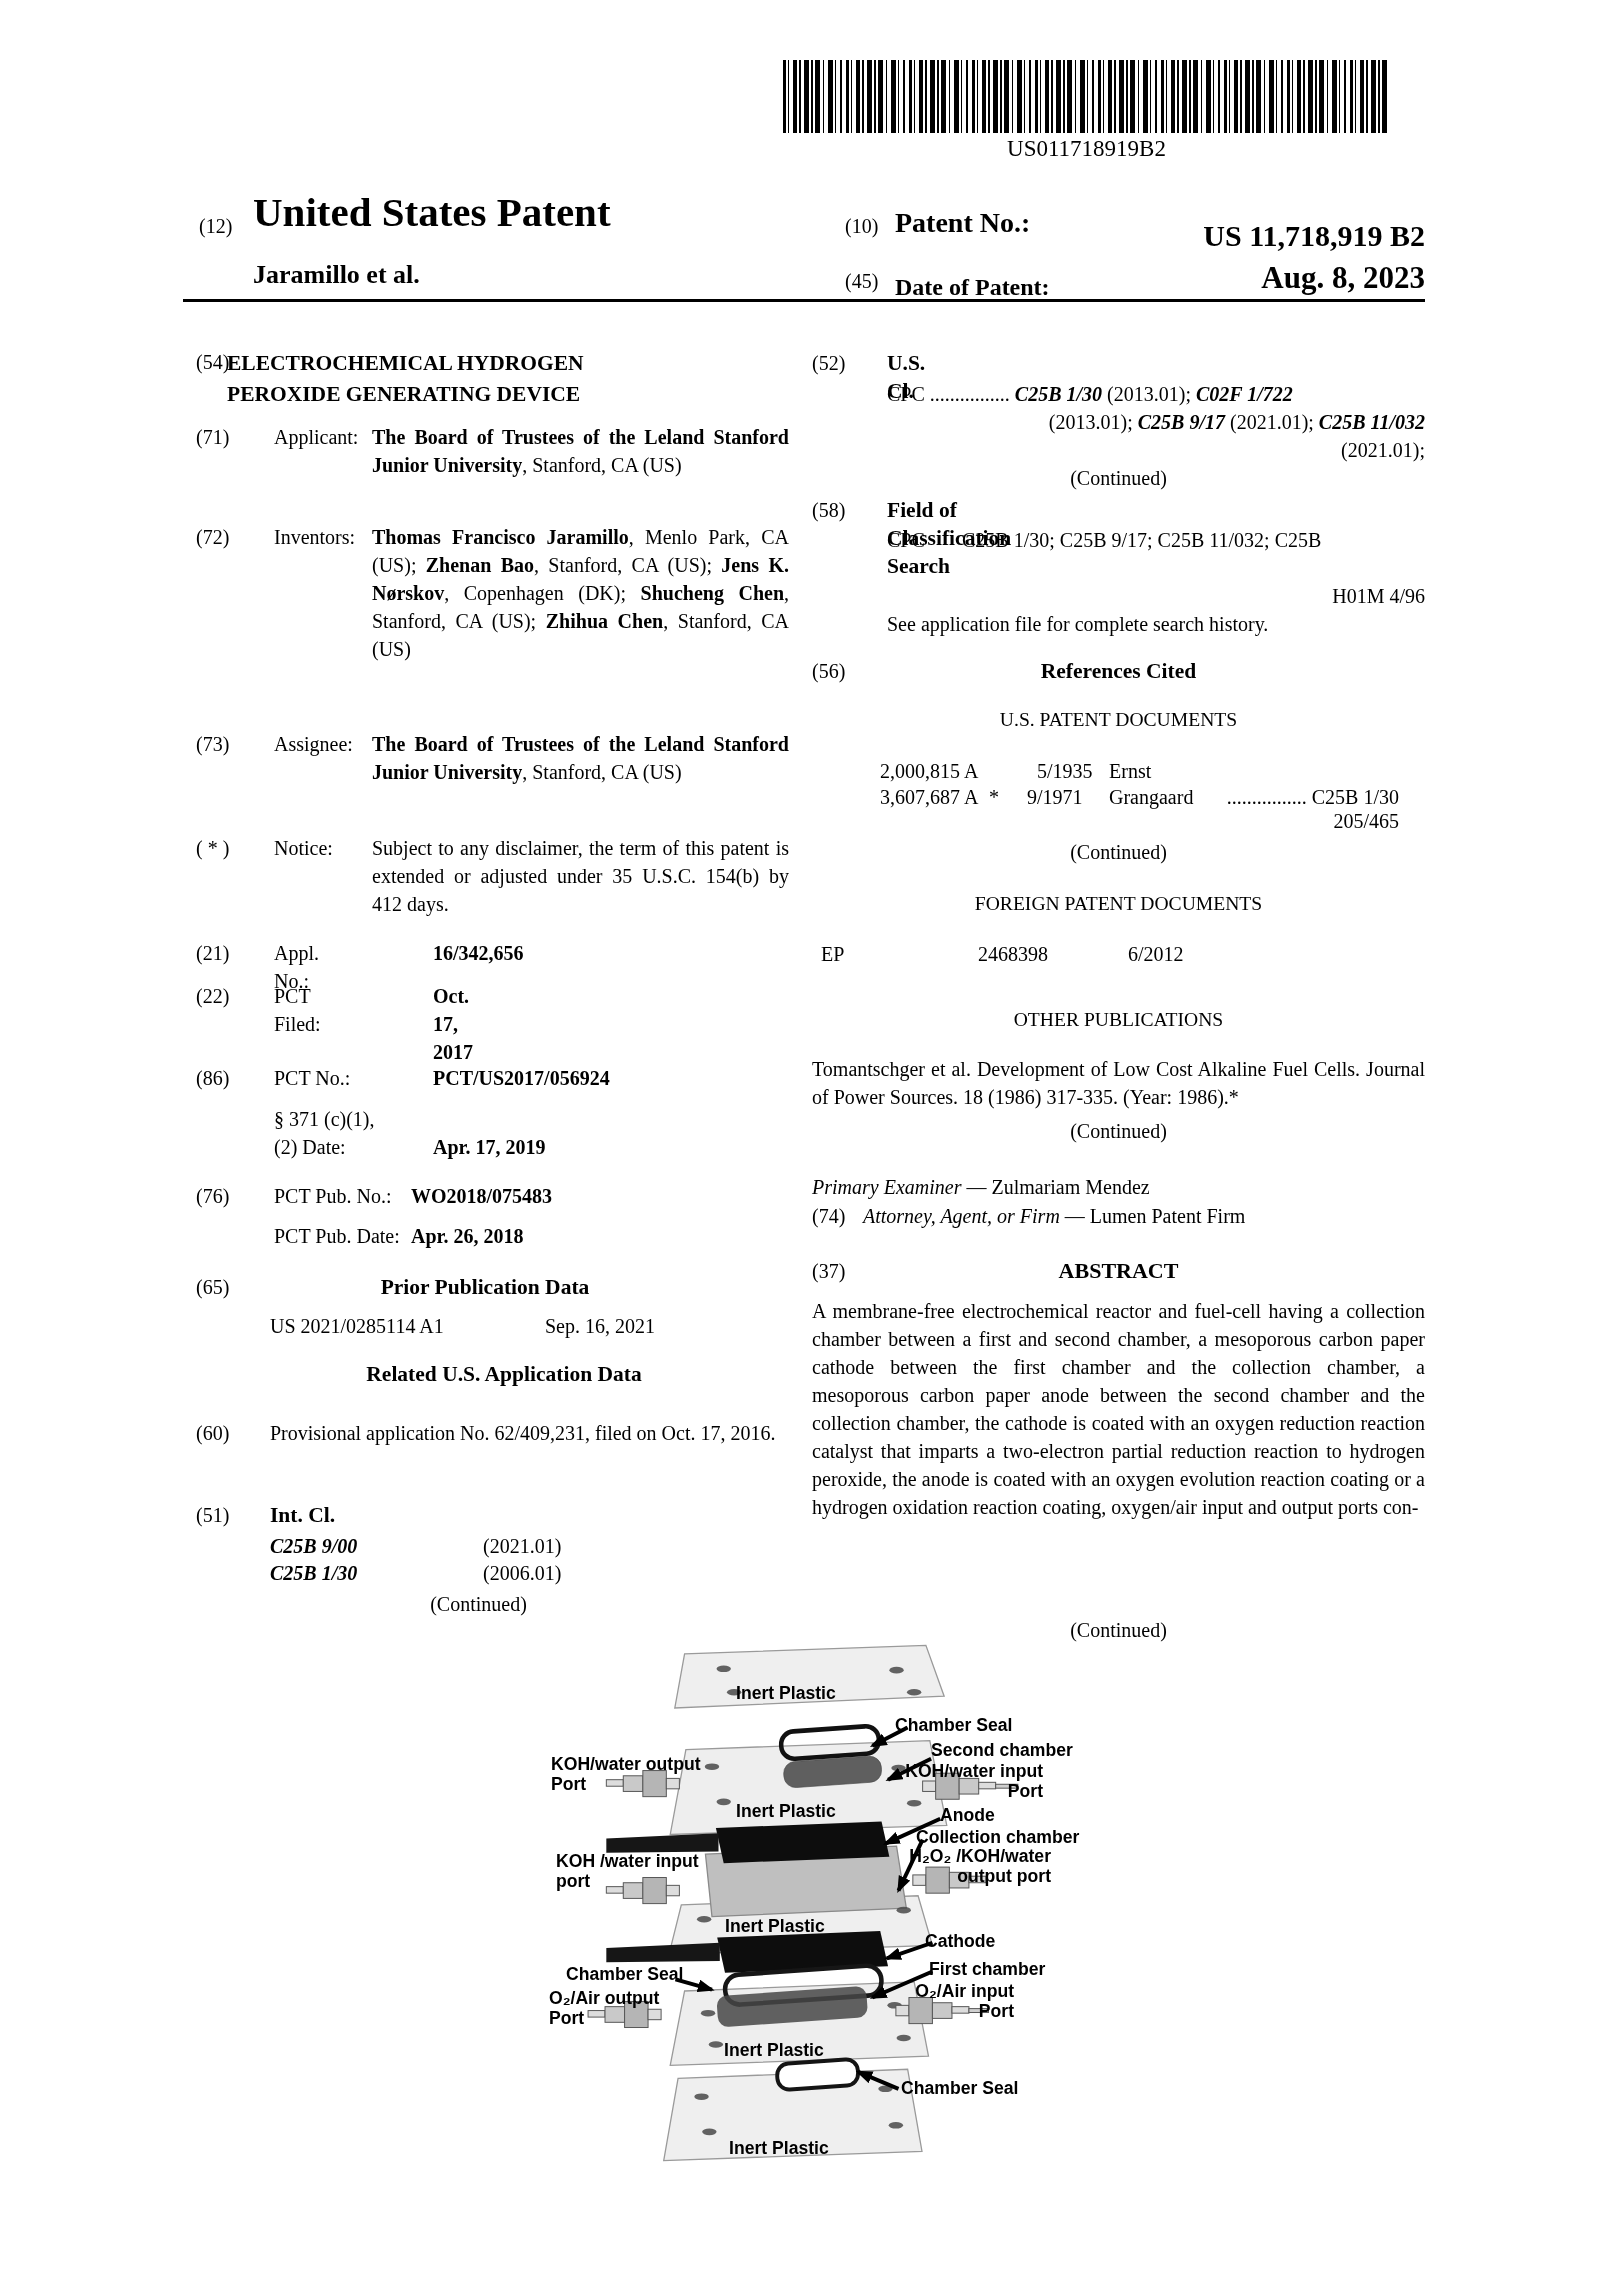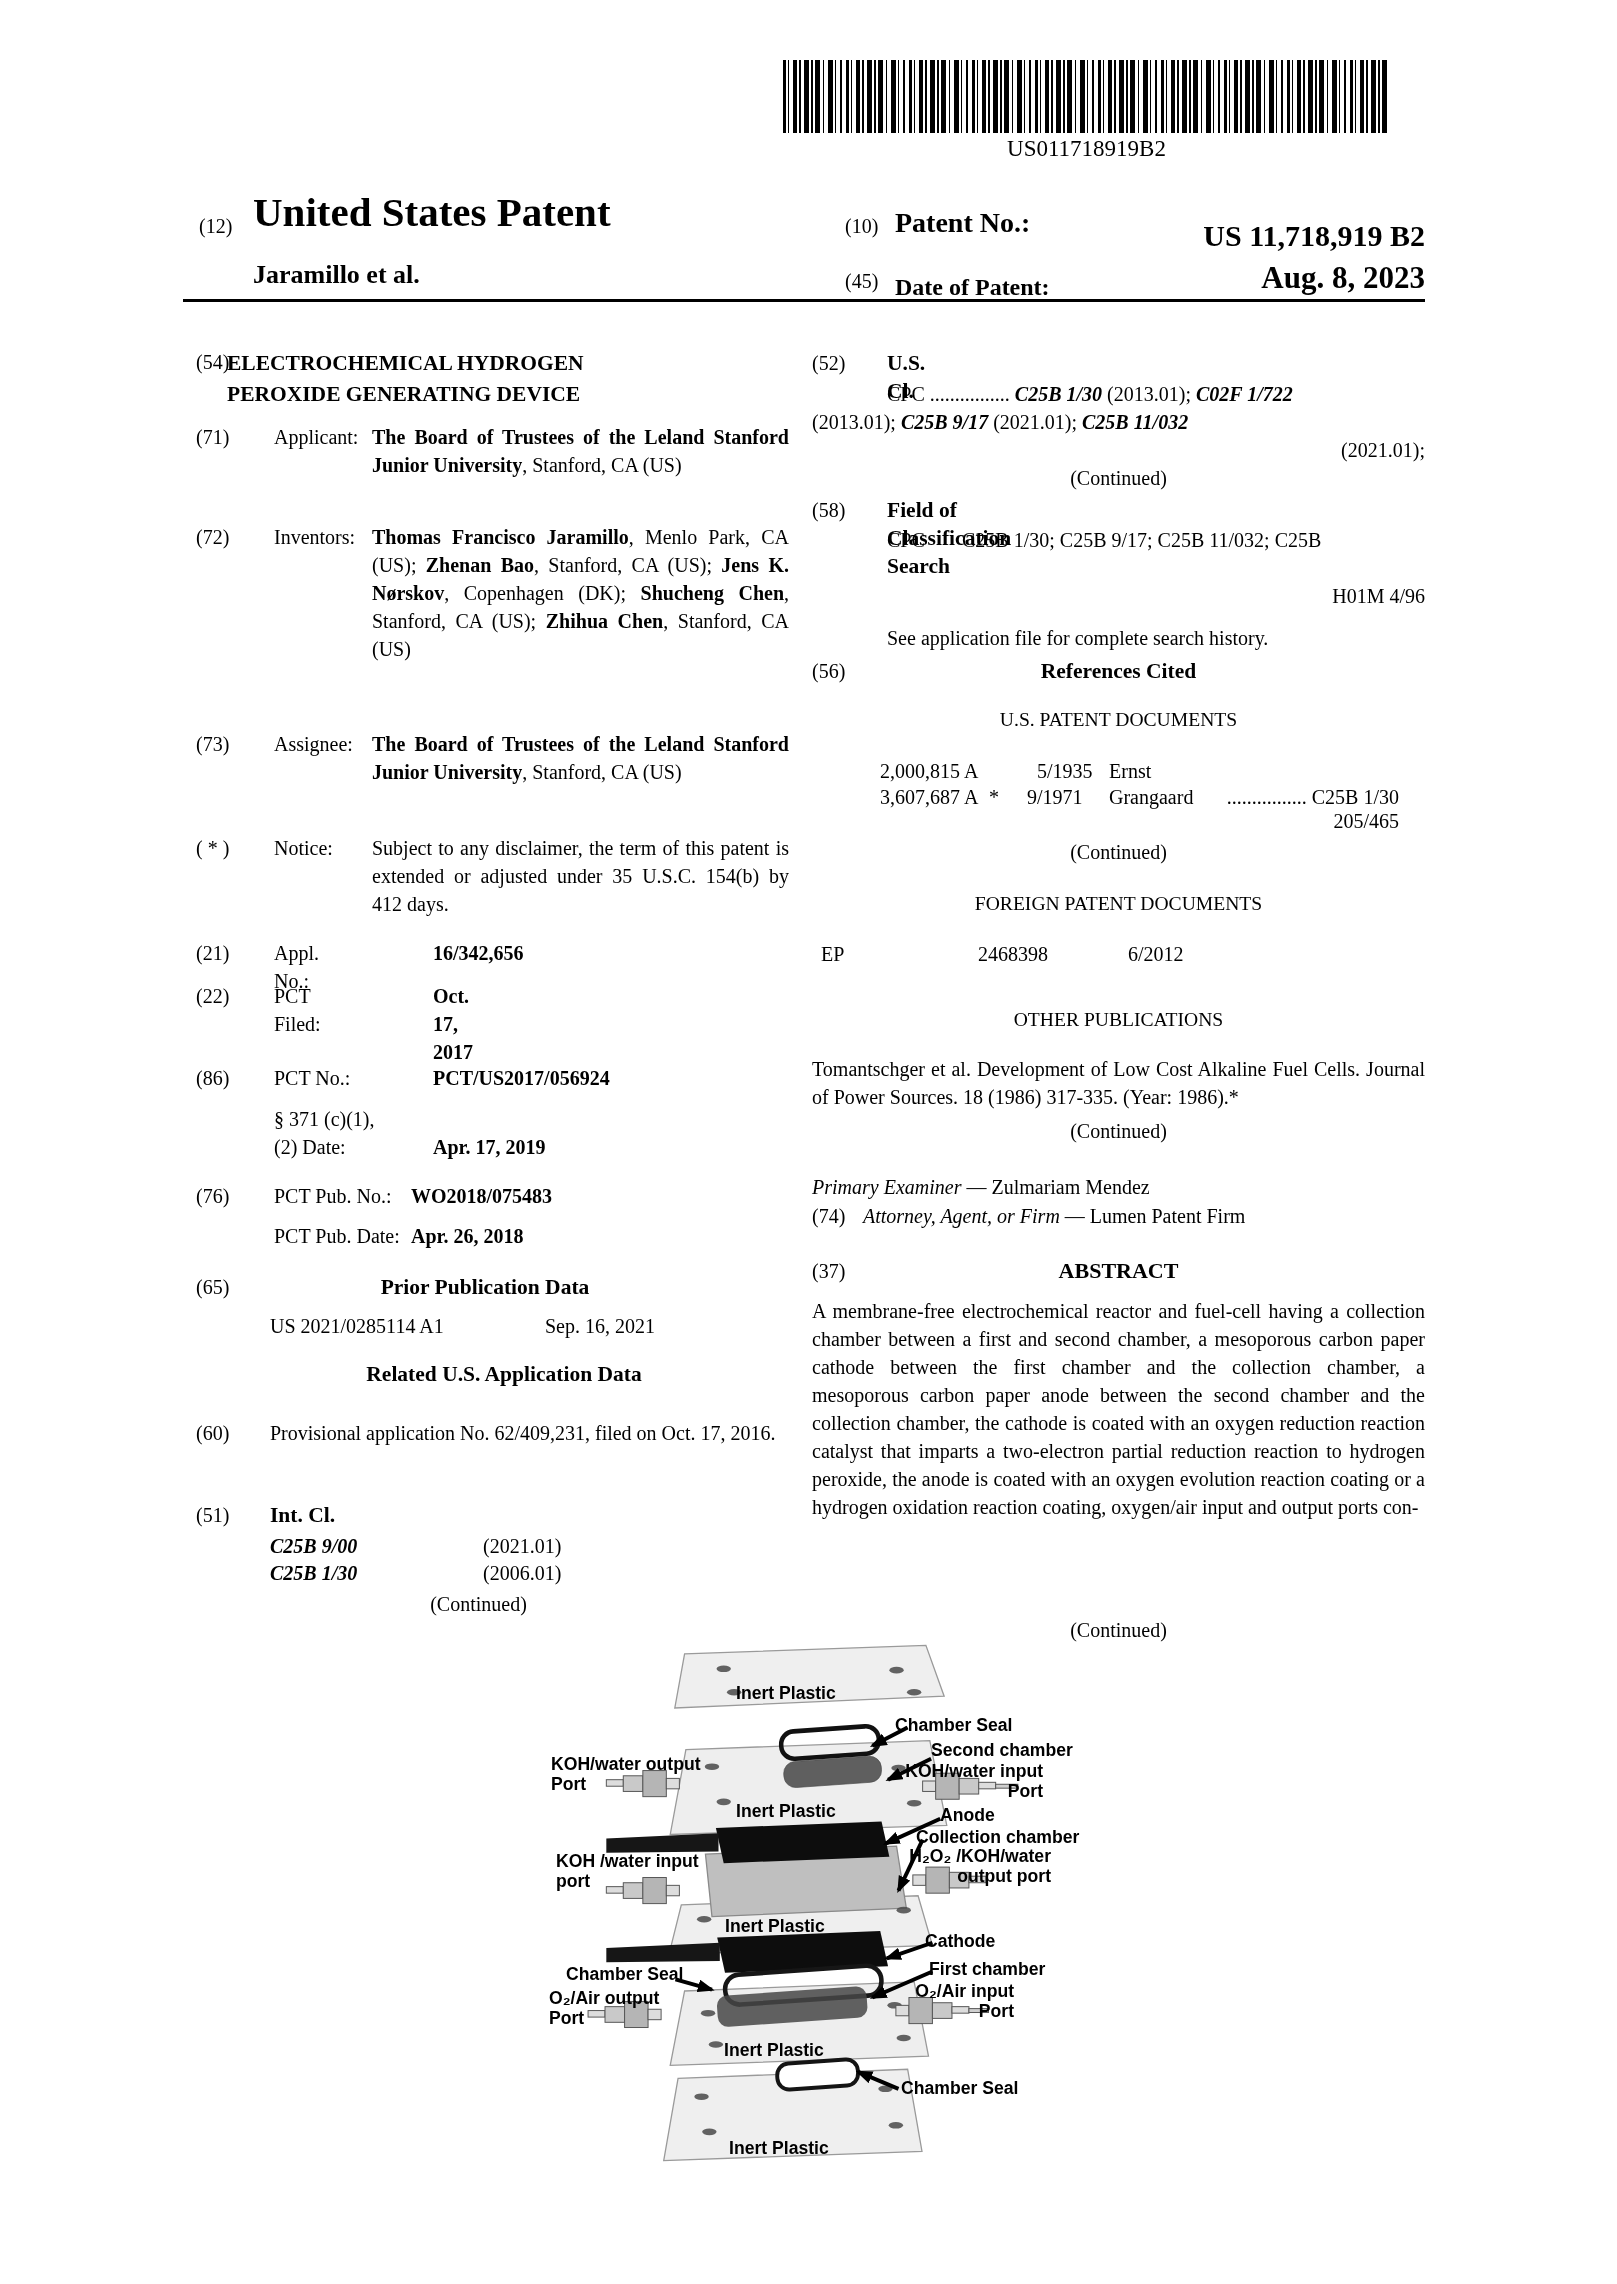--- a/index.html
+++ b/index.html
@@ -142,34 +142,34 @@
   <span class="abs" style="left:287px;top:58px">(2006.01)</span>
   <div class="abs ctr" style="left:74px;top:89px;width:417px">(Continued)</div>
 </div>
 
 <div class="sec" style="left:812px;top:349px">
   <span class="n">(52)</span>
   <span class="abs b" style="left:75px;font-size:21.5px">U.S. Cl.</span>
 </div>
 <div class="sec" style="left:812px;top:380px;width:613px">
   <div style="padding-left:75px"><span>CPC ................ </span><span class="bi">C25B 1/30</span><span> (2013.01); </span><span class="bi">C02F 1/722</span></div>
-  <div style="text-align:left"><span>(2013.01); </span><span class="bi">C25B 9/17</span><span> (2021.01); </span><span class="bi">C25B 11/032</span></div>
+  <div style="text-align:right"><span>(2013.01); </span><span class="bi">C25B 9/17</span><span> (2021.01); </span><span class="bi">C25B 11/032</span></div>
   <div style="text-align:right">(2021.01);</div>
   <div class="ctr">(Continued)</div>
 </div>
 
 <div class="sec" style="left:812px;top:496px">
   <span class="n">(58)</span>
   <span class="abs b" style="left:75px;font-size:21.5px">Field of Classification Search</span>
 </div>
 <div class="sec" style="left:812px;top:526px;width:613px;height:117px">
   <span class="abs" style="left:75px">CPC</span>
   <span class="abs" style="left:150px">C25B 1/30; C25B 9/17; C25B 11/032; C25B</span>
   <div class="ra" style="top:56px">H01M 4/96</div>
-  <span class="abs" style="left:75px;top:98px">See application file for complete search history.</span>
+  <span class="abs" style="left:75px;top:84px">See application file for complete search history.</span>
 </div>
 
 <div class="sec" style="left:812px;top:657px;width:613px">
   <span class="n">(56)</span>
   <div class="ctr head33">References Cited</div>
 </div>
 <div class="sec ctr caps30" style="left:812px;top:706px;width:613px">U.S. PATENT DOCUMENTS</div>
 
 <div class="sec" style="left:812px;top:757px;width:613px;height:111px">
   <span class="abs" style="left:68px">2,000,815 A</span>

